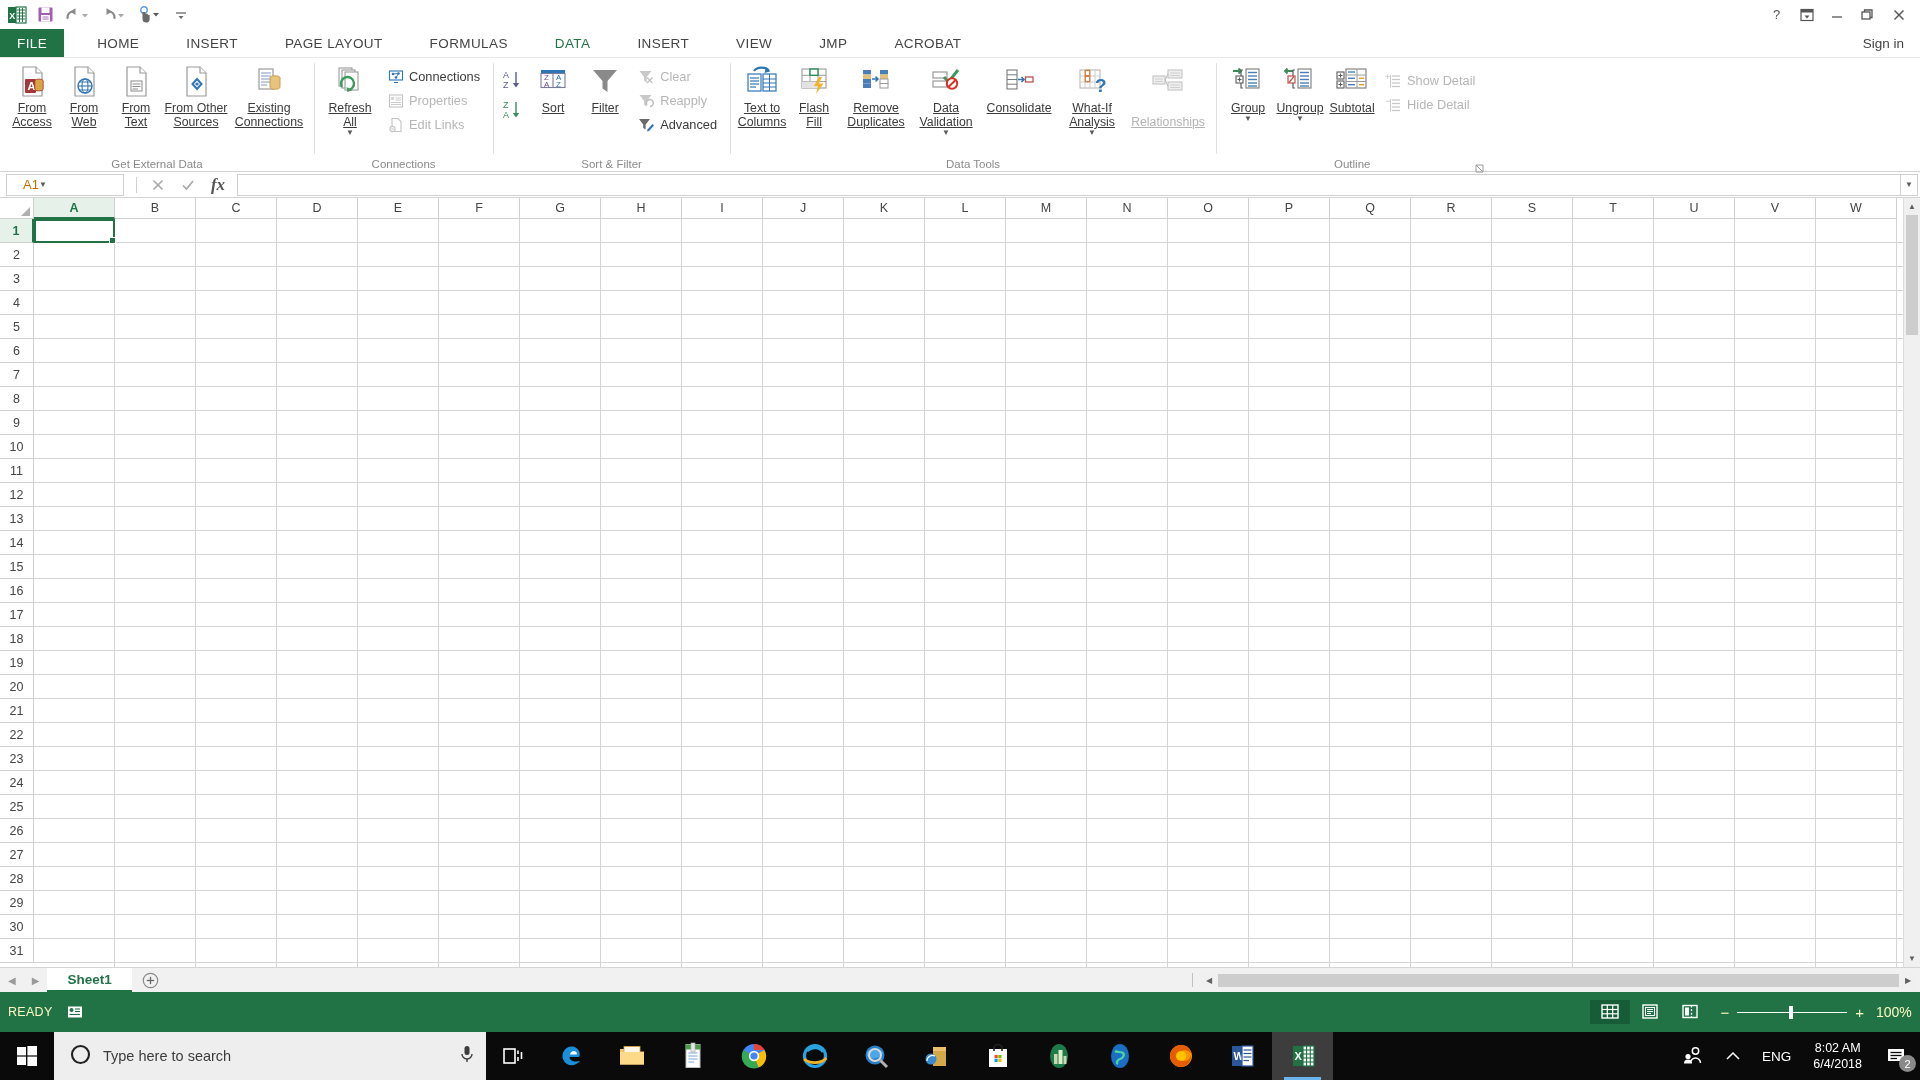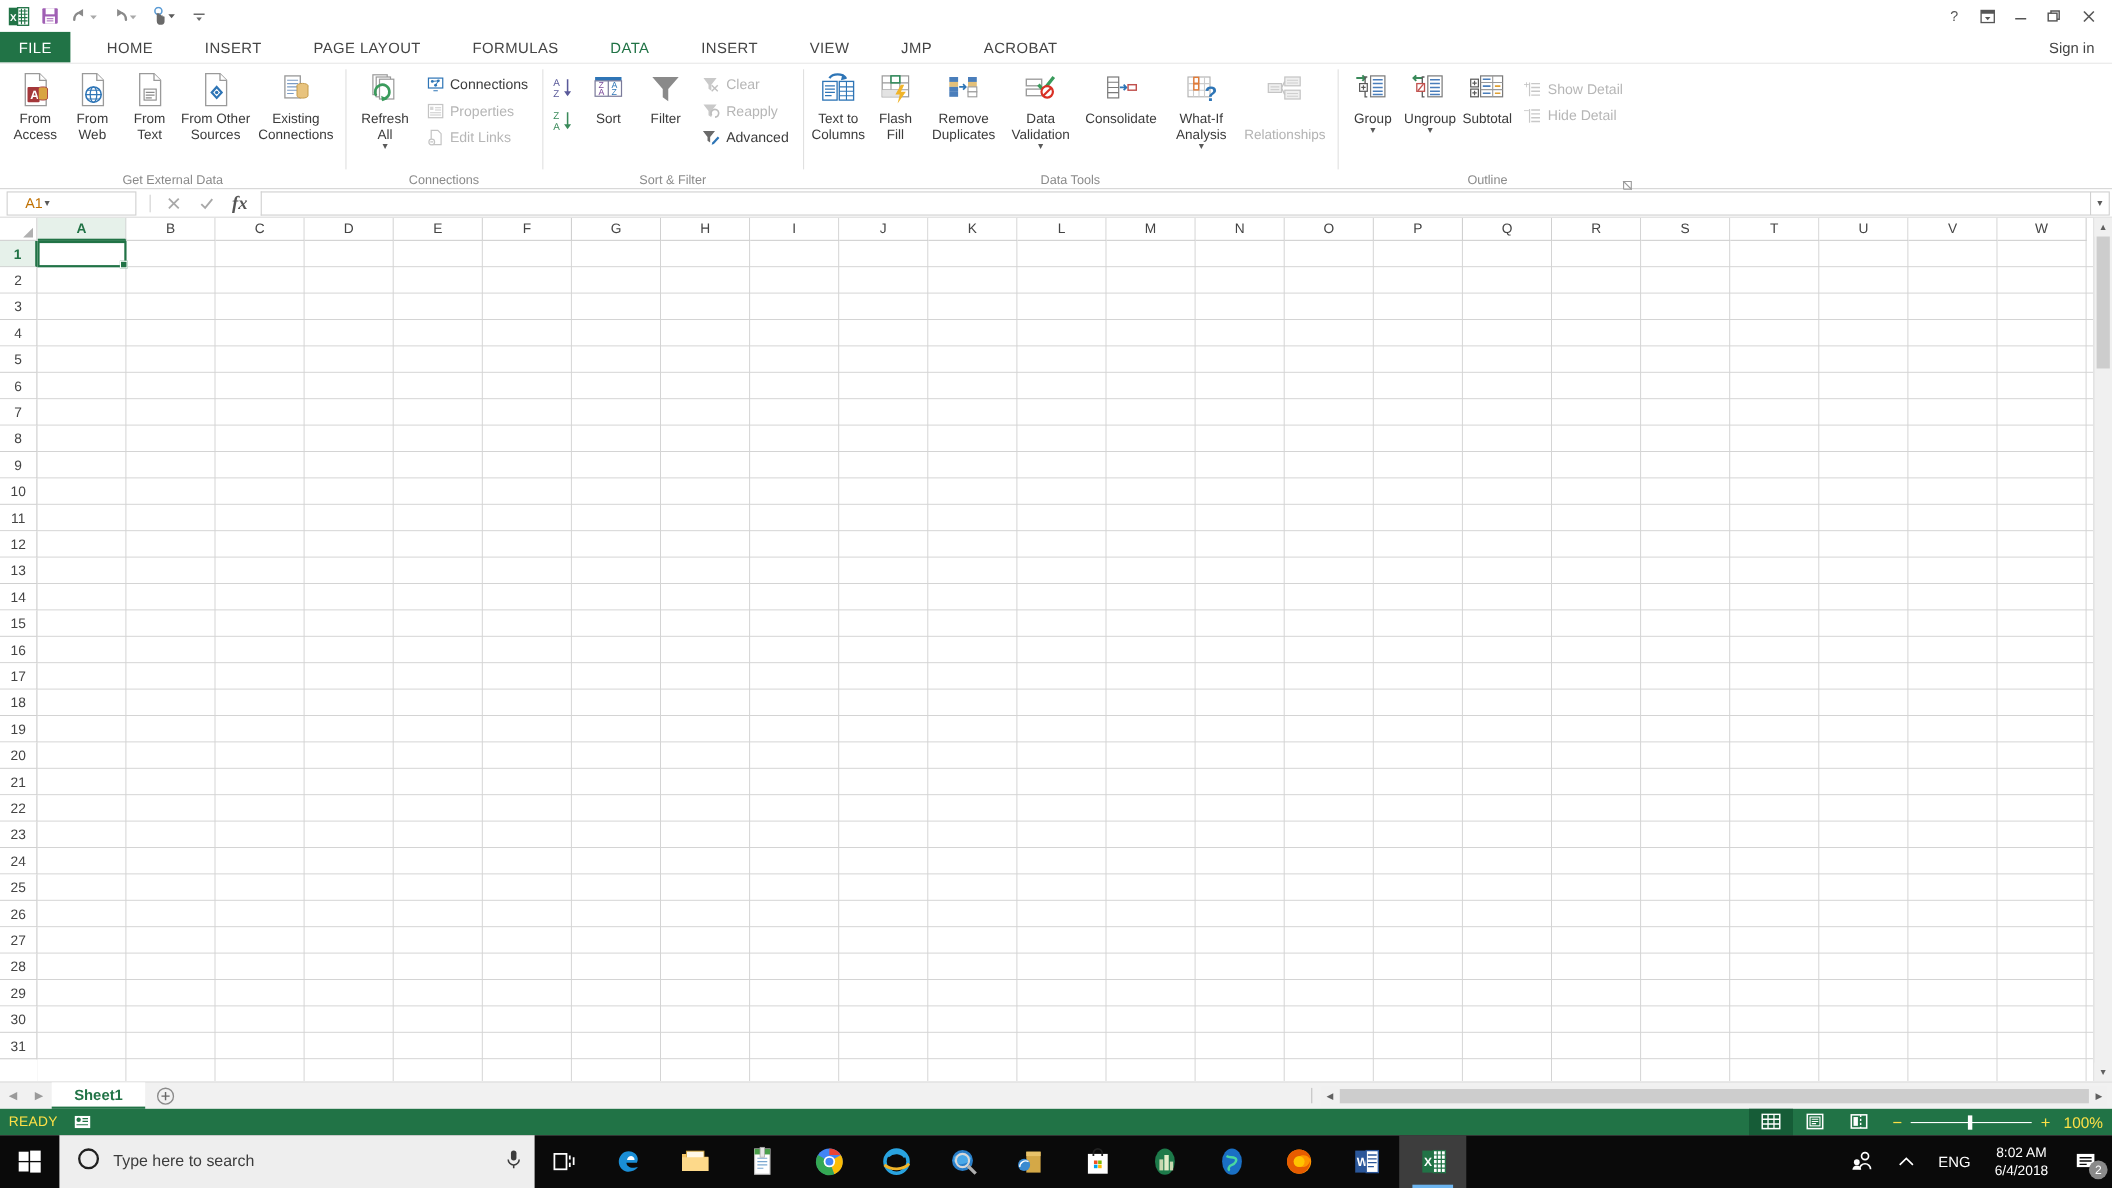--- a/index.html
+++ b/index.html
@@ -82,20 +82,21 @@
   }
 
   .bigbtn {
     width: 52px; display: flex; flex-direction: column; align-items: center;
     padding: 3px 2px 0; cursor: default;
   }
   .bigbtn .ico { height: 34px; display: flex; align-items: center; justify-content: center; }
   .bigbtn .lbl {
     font-size: 12.3px; color: #3b3b3b; text-align: center; line-height: 14px; margin-top: 3px;
     white-space: pre-line;
+    text-decoration: underline;
   }
   .bigbtn.w60 { width: 60px; }
   .bigbtn.w68 { width: 68px; }
   .bigbtn.w72 { width: 72px; }
   .bigbtn.w78 { width: 78px; }
   .bigbtn.w84 { width: 84px; }
   .bigbtn.disabled .lbl { color: #b3b3b3; margin-top: 17px; }
   .caret { font-size: 8px; color: #5a5a5a; line-height: 6px; margin-top: 1px; }
 
   .smallcol { display: flex; flex-direction: column; padding: 4px 2px 0 2px; gap: 1px; }
@@ -201,21 +202,21 @@
   .hscroll {
     flex: none; width: 715px; display: flex; align-items: center; align-self: center;
     height: 17px; margin-right: 4px;
   }
   .hsb-arrow { width: 16px; height: 17px; display: flex; align-items: center; justify-content: center; color: #606060; font-size: 8px; background: #f0f0f0;}
   .hsb-track { flex: 1; height: 17px; background: #f0f0f0; position: relative; }
   .hsb-thumb { position: absolute; top: 2px; bottom: 2px; left: 1px; right: 1px; background: #cdcdcd; }
 
   
   .statusbar {
-    height: 24px; background: #217346; color: #fde047; display: flex; align-items: center;
+    height: 40px; background: #217346; color: #fef9c3; display: flex; align-items: center;
     font-size: 12.5px; flex: none; padding-left: 8px;
   }
   .st-ready { letter-spacing: .3px; }
   .st-icon { margin-left: 14px; display: flex; align-items: center; }
   .st-right { margin-left: auto; display: flex; align-items: center; height: 24px; }
   .viewbtn { width: 40px; height: 24px; display: flex; align-items: center; justify-content: center; }
   .viewbtn.active { background: #165c37; }
   .zoomctl { display: flex; align-items: center; gap: 8px; padding: 0 12px 0 10px; }
   .zoom-sign { font-size: 15px; line-height: 1; }
   .zoom-track { width: 110px; height: 1px; background: #fff; position: relative; }

